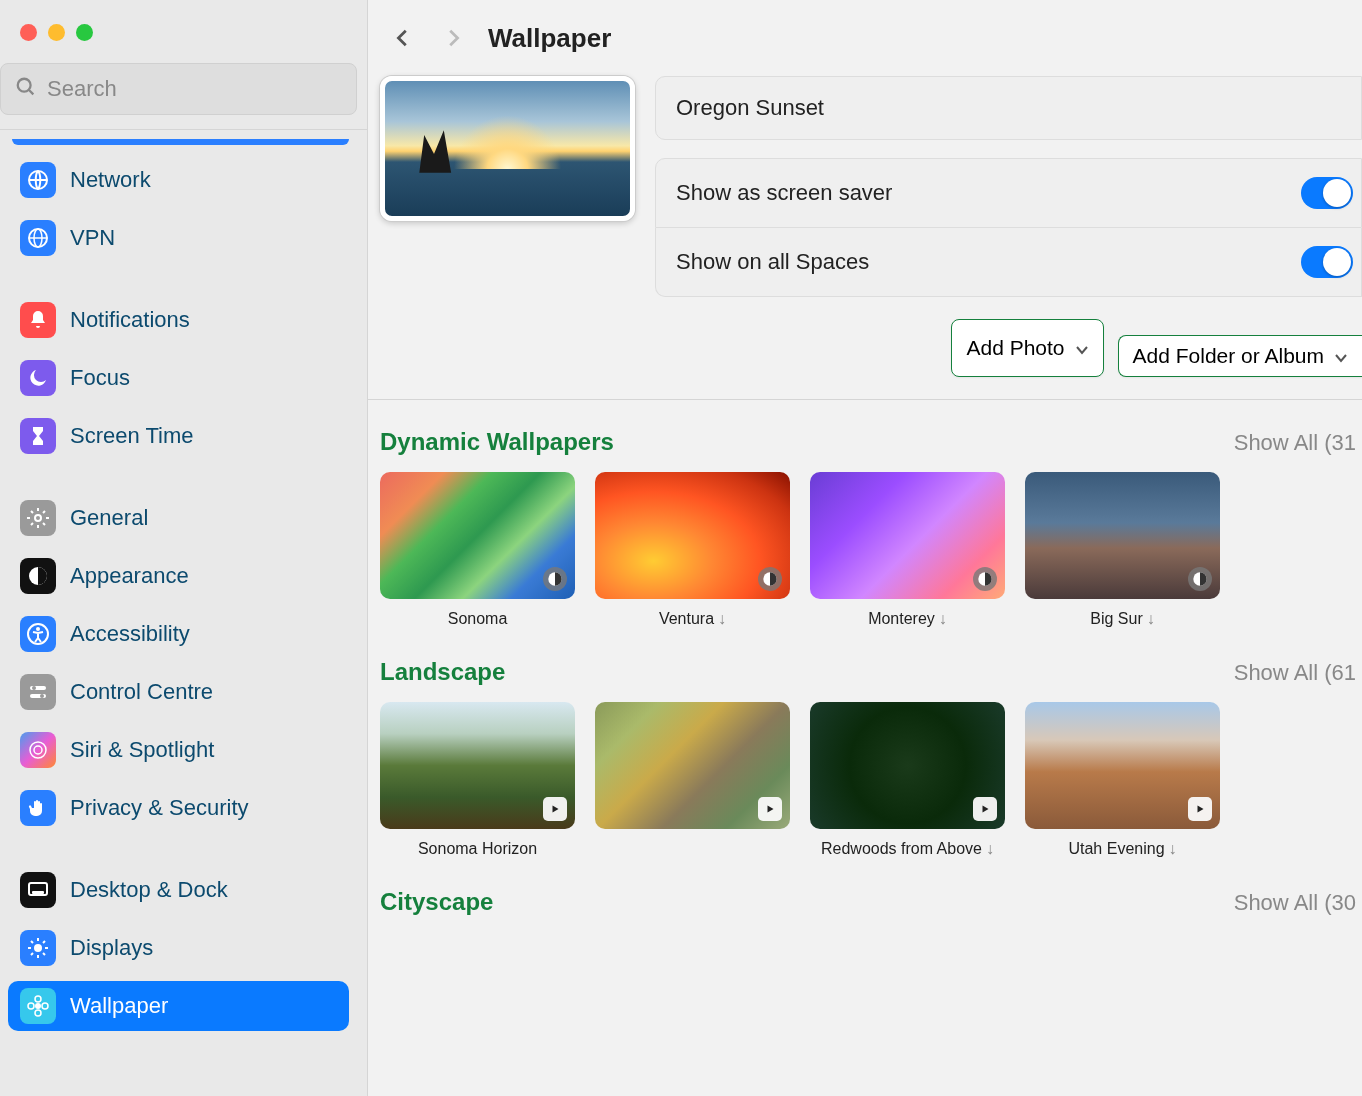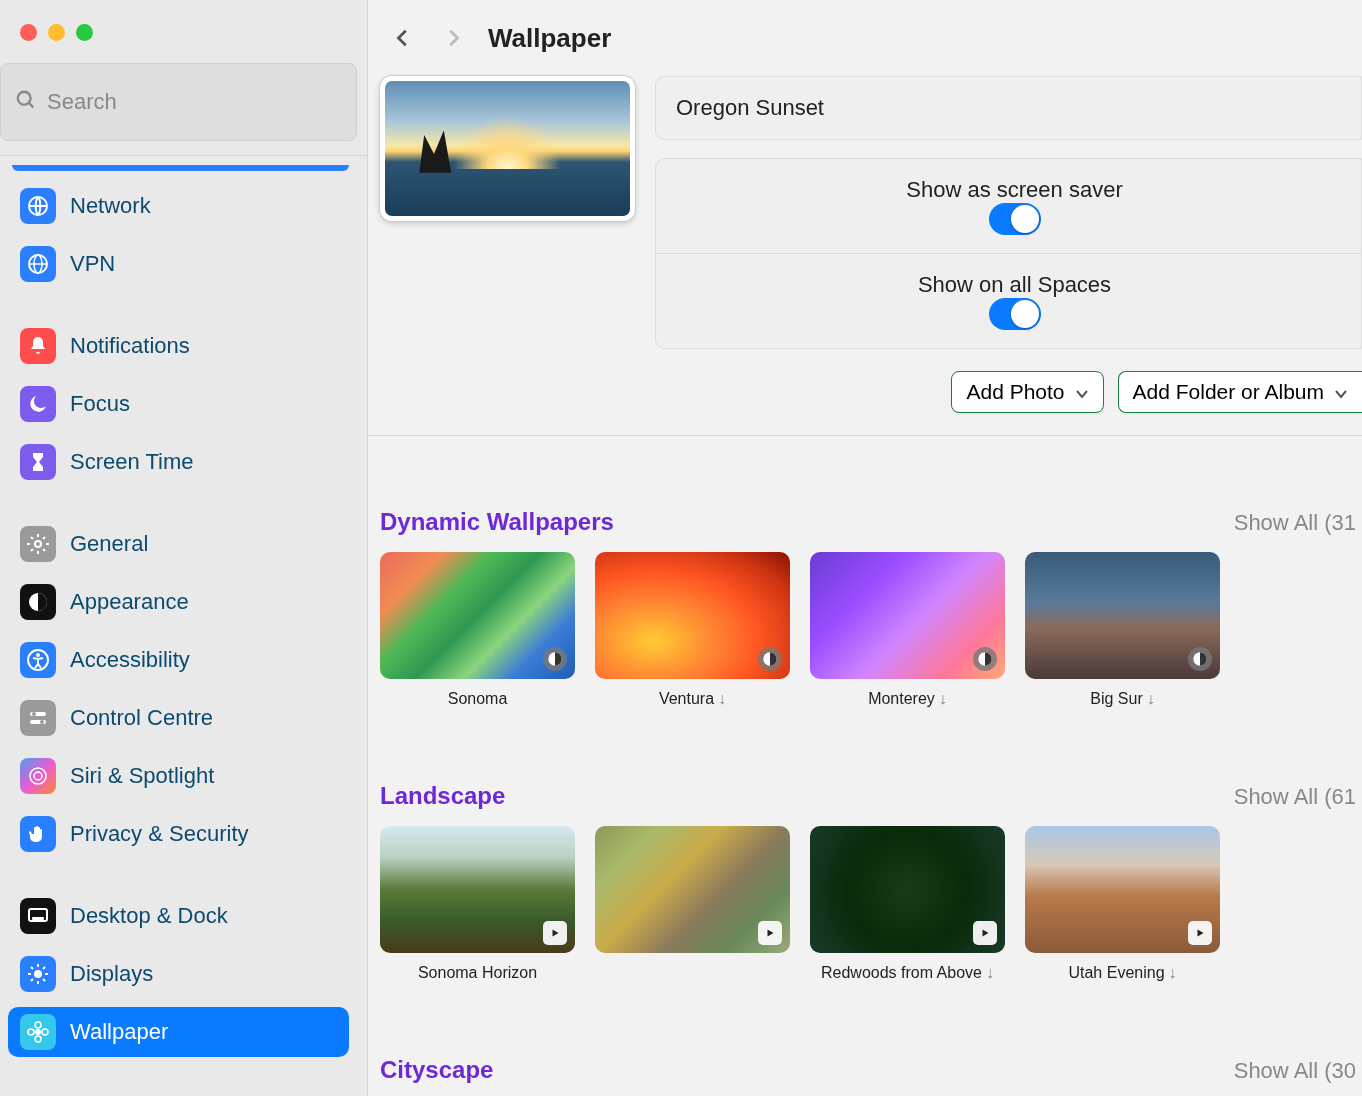--- a/index.html
+++ b/index.html
@@ -4,21 +4,21 @@
 <style>
 * { margin: 0; padding: 0; box-sizing: border-box; font-family: -apple-system, BlinkMacSystemFont, "Segoe UI", Helvetica, Arial, sans-serif; }
 body { width: 1362px; height: 1096px; overflow: hidden; background: #f2f2f2; display: flex; }
 .sidebar { width: 368px; height: 100%; background: #e9e9e9; border-right: 1px solid #d5d5d5; display: flex; flex-direction: column; }
 .traffic-lights { display: flex; gap: 11px; padding: 24px 0 22px 20px; }
 .tl { width: 17px; height: 17px; border-radius: 50%; }
 .tl.red { background: #ff5f57; }
 .tl.yellow { background: #febc2e; }
 .tl.green { background: #28c840; }
 .search-wrap { padding: 0 10px 8px 0; }
-.search-box { display: flex; align-items: center; background: #dedede; border-radius: 8px; padding: 25px 14px; border: 1px solid #d0d0d0; }
+.search-box { display: flex; align-items: center; background: #dedede; border-radius: 8px; padding: 12px 14px; border: 1px solid #d0d0d0; }
 .search-box input { border: none; background: transparent; font-size: 22px; color: #888; outline: none; flex: 1; margin-left: 10px; }
 .search-box input::placeholder { color: #888; }
 .sidebar-list { flex: 1; overflow-y: auto; padding: 0 10px 0 0; }
 .side-divider { height: 10px; border-top: 1px solid #d5d5d5; margin-top: 6px; }
 .side-cutoff { height: 6px; background: #2a7fff; border-radius: 0 0 10px 10px; margin: 0 8px 10px 12px; }
 .side-item { display: flex; align-items: center; padding: 7px 10px 7px 12px; border-radius: 10px; margin: 0 8px 8px 8px; cursor: pointer; }
 .side-item.selected { background: #0a7aff; color: #fff; }
 .side-icon { width: 36px; height: 36px; border-radius: 8px; display: flex; align-items: center; justify-content: center; margin-right: 14px; flex-shrink: 0; }
 .side-icon svg { width: 24px; height: 24px; fill: #fff; }
 .side-label { font-size: 22px; color: #0c4a6e; }
@@ -31,30 +31,30 @@
 .page-title { font-size: 26px; font-weight: 700; color: #222; margin-left: 10px; }
 .top-panel { display: flex; padding: 0 0 0 12px; gap: 20px; }
 .wp-preview { width: 255px; height: 145px; border-radius: 12px; border: 5px solid #fff; box-shadow: 0 0 0 1px #ccc, 0 2px 6px rgba(0,0,0,0.2); background: linear-gradient(to bottom, #5f8fb5 0%, #a8c5d8 30%, #f8e8a8 48%, #ffd270 52%, #2d5572 60%, #1a3d58 100%); position: relative; overflow: hidden; }
 .wp-preview::before { content: ""; position: absolute; bottom: 35%; left: 0; right: 0; height: 40%; background: radial-gradient(circle at 50% 100%, #fff8d0 0%, #ffd880 15%, transparent 40%); }
 .wp-preview::after { content: ""; position: absolute; bottom: 32%; left: 10%; width: 20%; height: 35%; background: #1a1a1a; clip-path: polygon(20% 100%, 30% 20%, 50% 60%, 70% 10%, 85% 100%); }
 .settings-panel { flex: 1; }
 .panel-row { background: #efefef; border: 1px solid #ddd; padding: 18px 0 18px 20px; font-size: 22px; color: #222; }
 .panel-row.single { border-radius: 10px 0 0 10px; margin-bottom: 18px; }
 .panel-row.top { border-radius: 10px 0 0 0; border-bottom: 1px solid #ddd; }
 .panel-row.bottom { border-radius: 0 0 0 10px; border-top: none; }
-.panel-row.toggle { display: flex; align-items: center; justify-content: space-between; padding-right: 8px; flex-direction: column; }
+.panel-row.toggle { display: flex; align-items: center; justify-content: space-between; padding-right: 8px; }
 .switch { width: 52px; height: 32px; background: #0a7aff; border-radius: 16px; position: relative; cursor: pointer; }
 .switch::after { content: ""; position: absolute; right: 2px; top: 2px; width: 28px; height: 28px; background: #fff; border-radius: 50%; box-shadow: 0 1px 3px rgba(0,0,0,0.3); }
 .action-row { display: flex; justify-content: flex-end; gap: 14px; padding: 22px 0 22px 0; }
 .dropdown-btn { background: #fff; border: 1px solid #15803d; border-radius: 8px; padding: 8px 14px; font-size: 21px; display: flex; align-items: center; gap: 10px; cursor: pointer; box-shadow: 0 1px 2px rgba(0,0,0,0.05); }
-.dropdown-btn.cutoff { border-radius: 8px 0 0 8px; border-right: none; }
+.dropdown-btn.cutoff { border-radius: 8px 0 0 8px; border-right: none; margin-top: 16px; }
 .divider-line { height: 1px; background: #d5d5d5; margin-left: -20px; }
 .scroll-area { flex: 1; overflow-y: auto; padding: 0 0 0 12px; }
 .section-head { display: flex; justify-content: space-between; align-items: baseline; padding: 28px 6px 16px 0; }
-.section-title { font-size: 24px; font-weight: 700; color: #6d28d9; margin-top: 44px; }
+.section-title { font-size: 24px; font-weight: 700; color: #15803d; }
 .show-all { font-size: 22px; color: #888; cursor: pointer; }
 .thumb-row { display: flex; gap: 20px; }
 .thumb-item { width: 195px; cursor: pointer; }
 .thumb-img { width: 195px; height: 127px; border-radius: 10px; position: relative; overflow: hidden; }
 .thumb-badge { position: absolute; bottom: 8px; right: 8px; width: 24px; height: 24px; background: rgba(120,120,120,0.8); border-radius: 50%; display: flex; align-items: center; justify-content: center; }
 .thumb-badge svg { width: 16px; height: 16px; fill: #fff; }
 .thumb-badge.play { border-radius: 5px; background: rgba(250,250,250,0.95); }
 .thumb-badge.play svg { fill: #222; width: 12px; }
 .thumb-label { text-align: center; font-size: 16px; color: #222; margin-top: 10px; line-height: 1.3; }
 .thumb-label .dl { color: #888; margin-left: 4px; }

